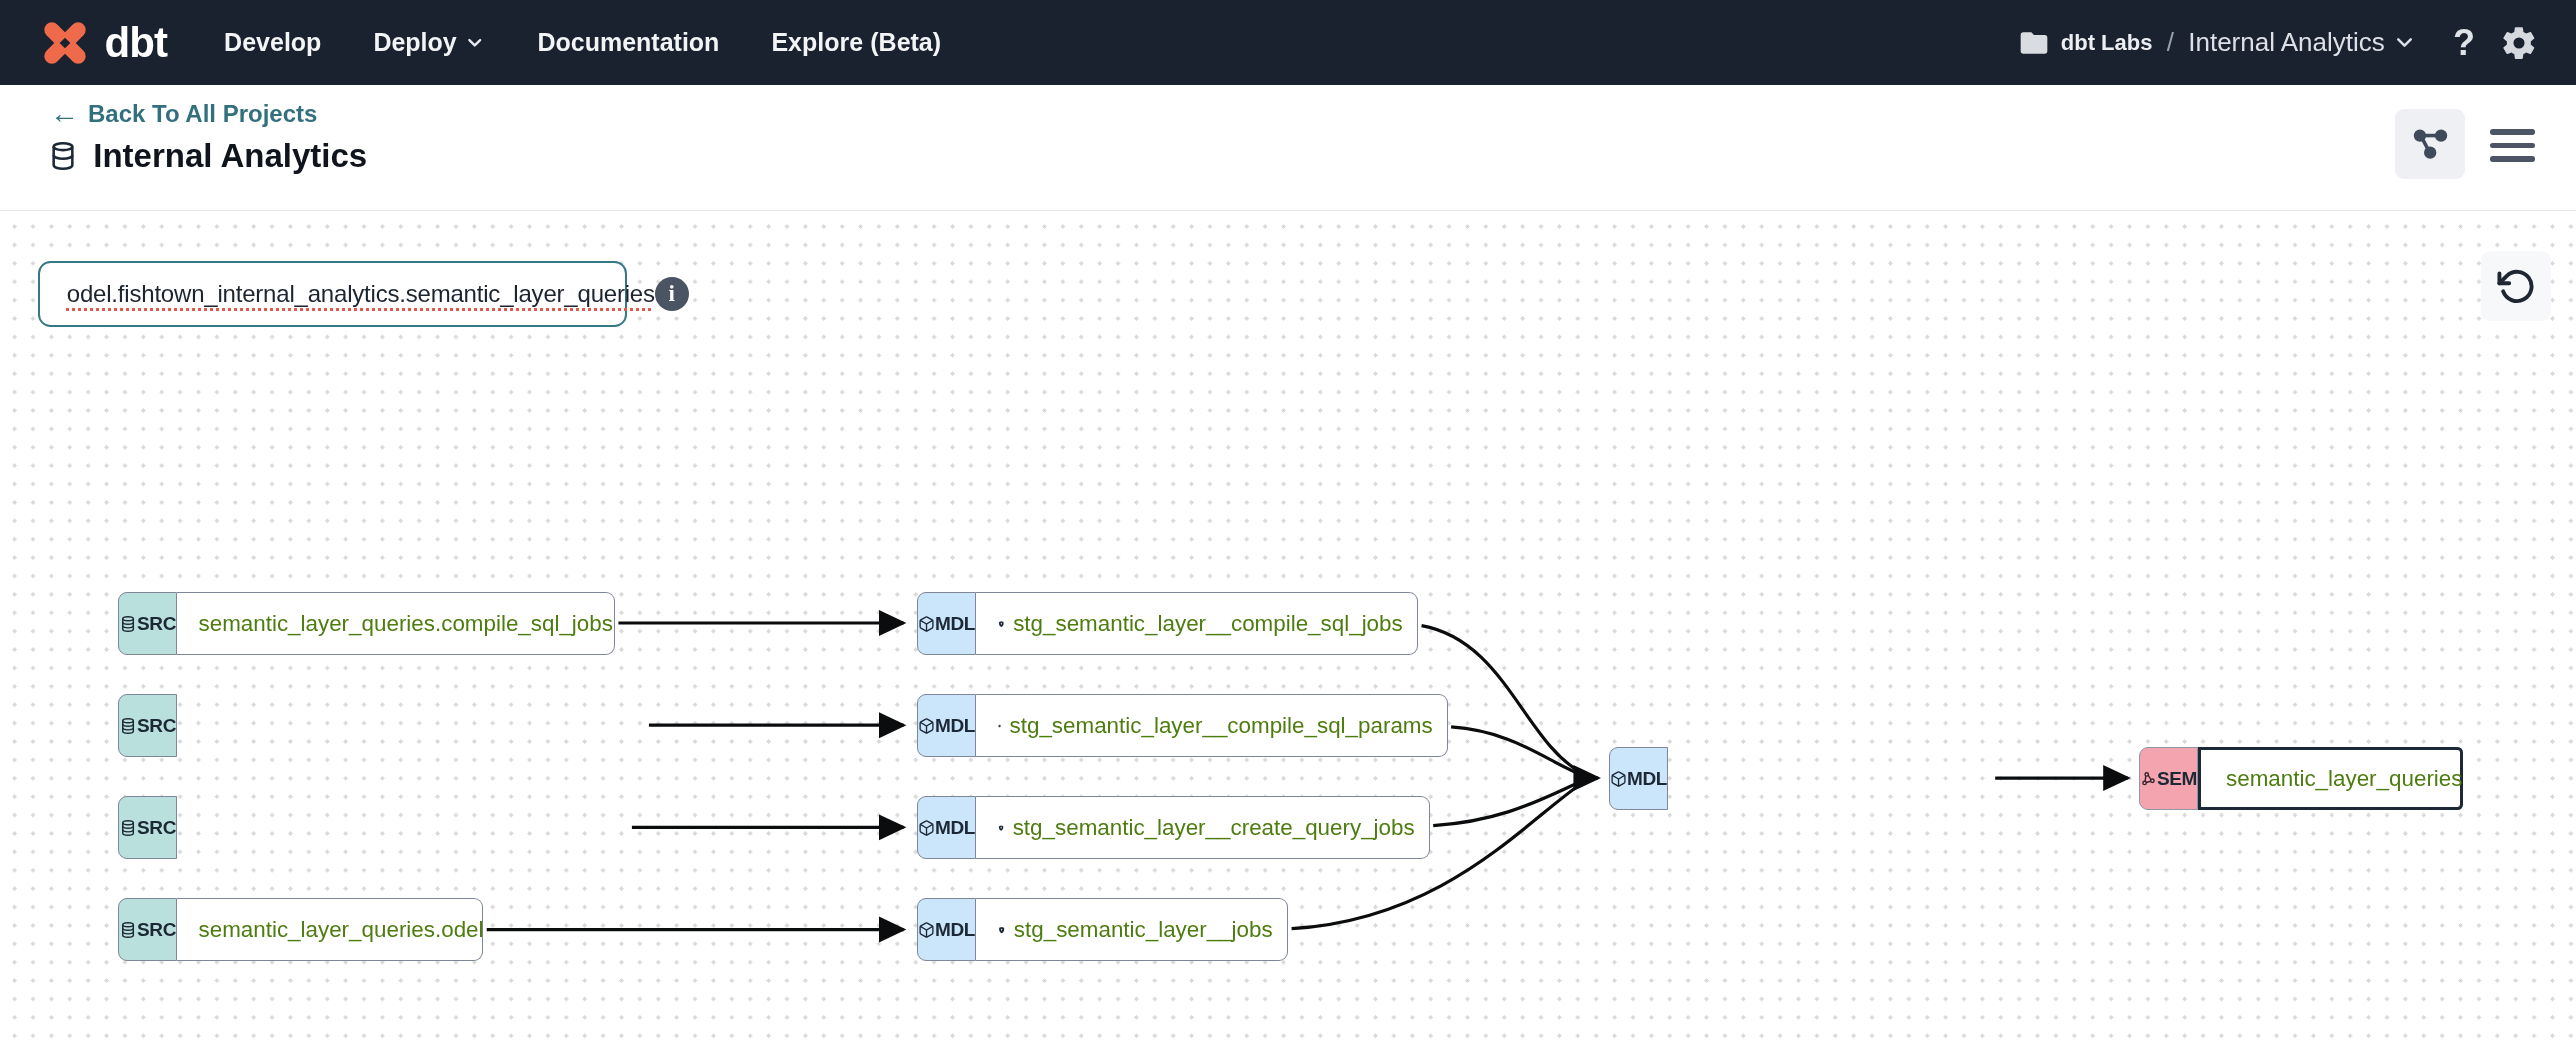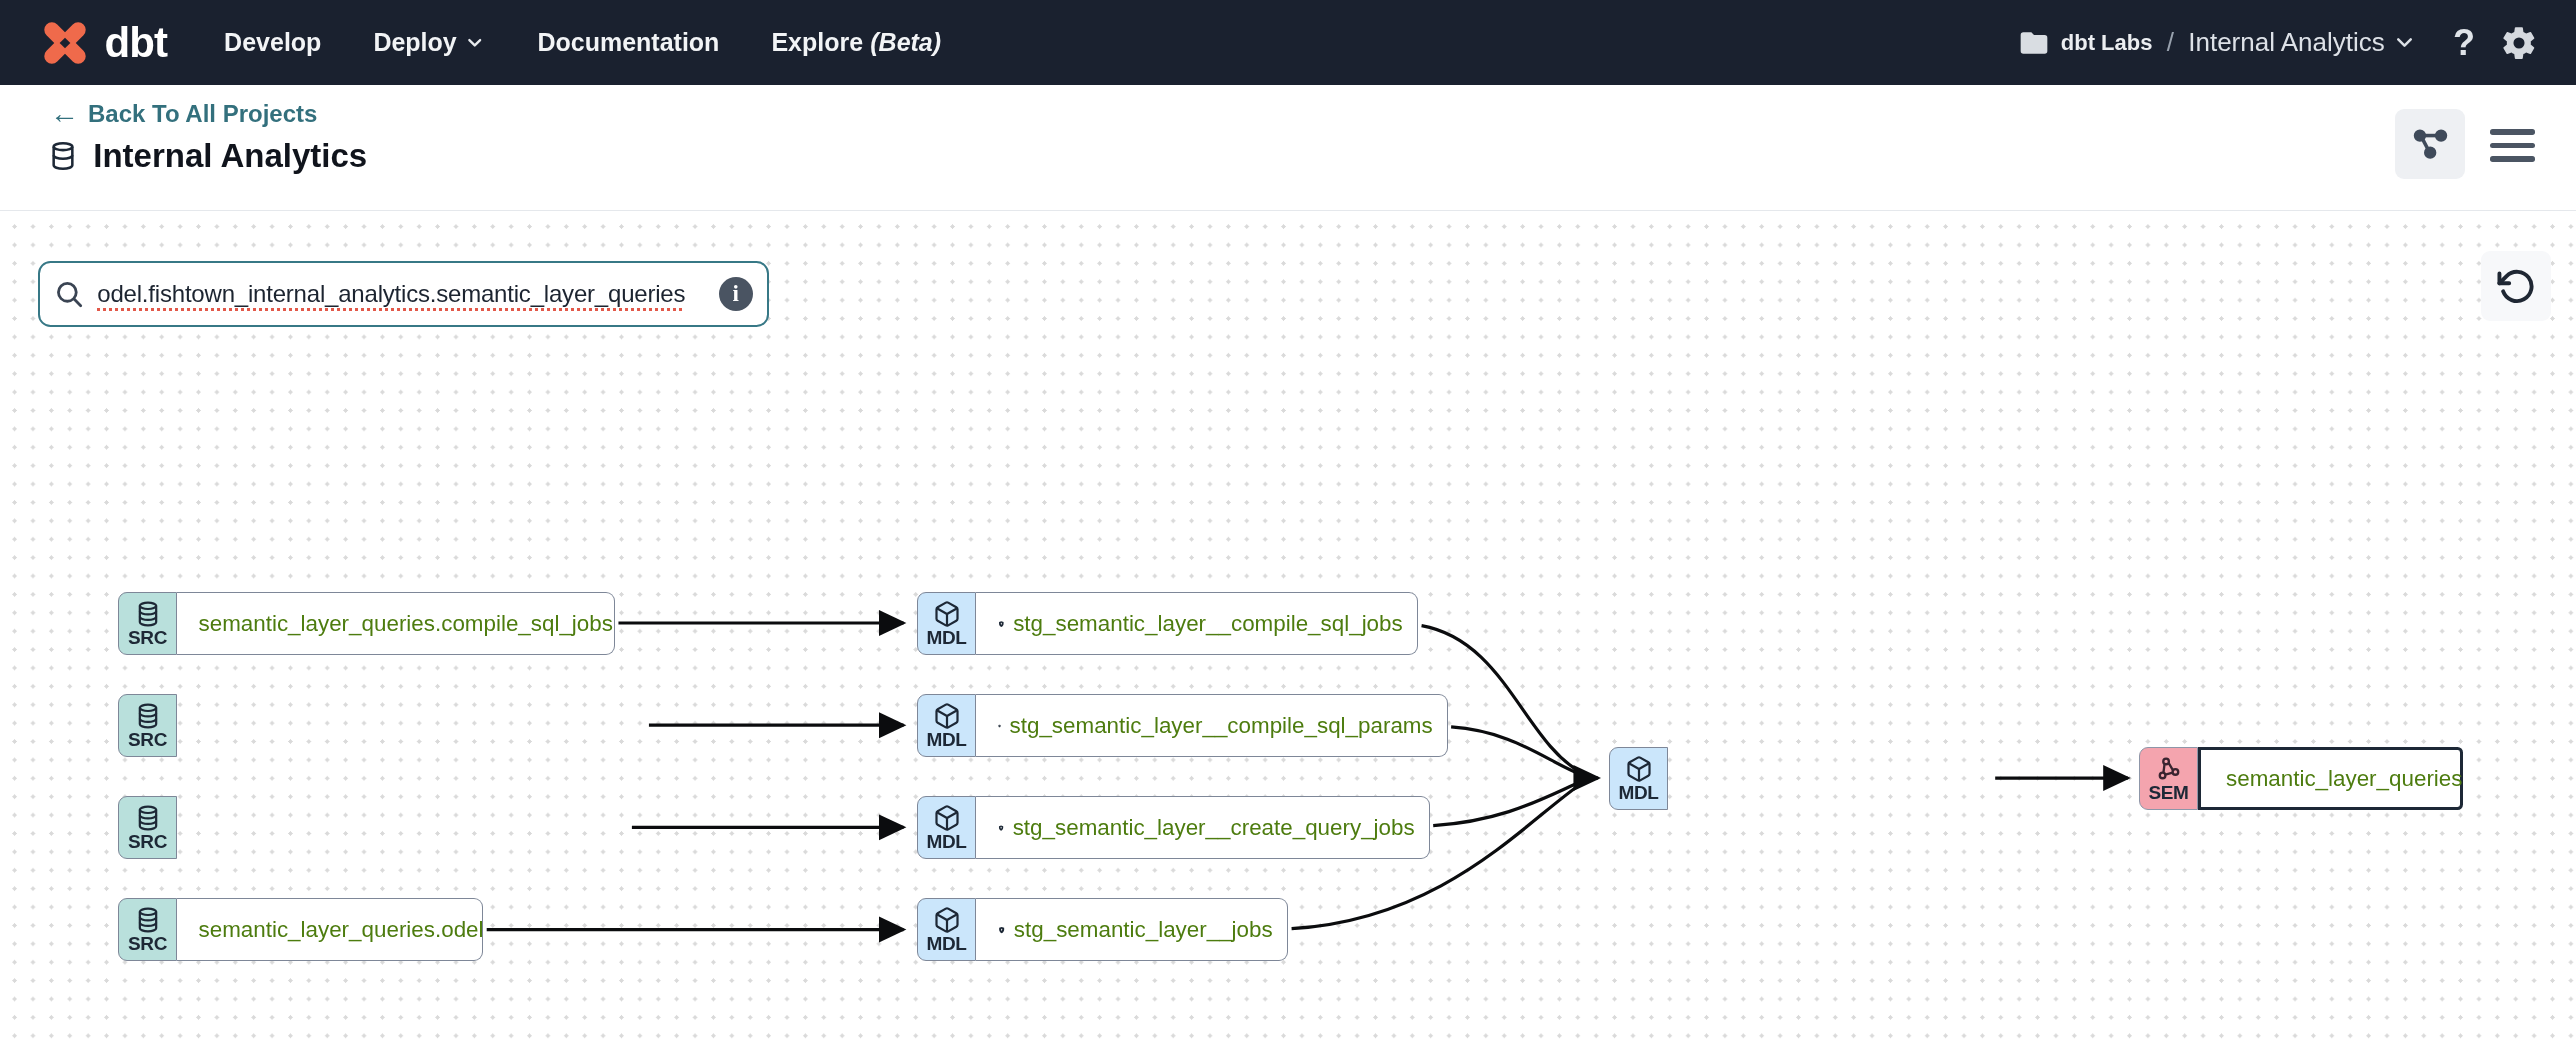--- a/index.html
+++ b/index.html
@@ -8,21 +8,21 @@
 
   
   .nav{position:absolute;top:0;left:0;width:100%;height:85px;background:#1a212f;
        display:flex;align-items:center;padding:16px 38px;box-sizing:border-box;z-index:10;}
   .logo{display:flex;align-items:center;gap:12.5px;margin-right:57px;}
   .logo-mark{width:54px;height:54px;}
   .brand{color:#ffffff;font-size:42px;font-weight:700;letter-spacing:-0.9px;}
   .nav-items{display:flex;align-items:center;gap:52px;}
   .nav-item{display:flex;align-items:center;gap:7.2px;color:#f2f4f6;font-size:25px;
             font-weight:600;cursor:pointer;}
-  .nav-item .suffix{font-style:italic;font-weight:600;}
+  .nav-item .suffix{font-weight:600;}
   .nav-right{margin-left:auto;display:flex;align-items:center;}
   .crumb{display:flex;align-items:center;cursor:pointer;}
   .crumb .org{color:#eceef1;font-size:22px;font-weight:700;margin-left:10.8px;}
   .crumb .sep{color:#98a1ad;font-size:26px;margin:0 14.3px;font-weight:400;}
   .crumb .proj{color:#dde1e7;font-size:26px;font-weight:400;margin-right:7.2px;}
   .help-glyph{color:#dfe3e8;font-size:36px;font-weight:700;margin-left:36px;cursor:pointer;}
   .gear{margin-left:25px;cursor:pointer;display:flex;}
 
   
   .subheader{position:absolute;top:85px;left:0;width:100%;height:126px;background:#ffffff;
@@ -35,37 +35,37 @@
   .lineage-btn{position:absolute;right:111px;top:24px;width:70px;height:70px;background:#eef0f3;
                border-radius:9px;display:flex;align-items:center;justify-content:center;cursor:pointer;}
   .menu-btn{position:absolute;right:41px;top:32px;width:45px;height:57px;cursor:pointer;
             display:flex;flex-direction:column;justify-content:center;gap:8px;}
   .menu-btn span{display:block;height:5.4px;border-radius:2.7px;background:#4b5563;}
 
   
   .canvas{position:absolute;top:212px;left:0;width:100%;height:834px;background:#ffffff;
           background-image:radial-gradient(#dadada 2.1px,transparent 2.1px);
           background-size:18.4px 18.4px;background-position:5.4px 5.4px;}
-  .search-box{position:absolute;left:38px;top:49px;width:731px;height:66px;background:#fff;
+  .search-box{position:absolute;left:38px;top:49px;width:589px;height:66px;background:#fff;
               border:2.7px solid #377886;border-radius:12.5px;display:flex;align-items:center;
               padding:0 14.3px;box-sizing:border-box;z-index:5;}
   .search-value{margin-left:12.5px;font-size:24px;color:#1c2430;white-space:nowrap;letter-spacing:-0.2px;
                 text-decoration:underline dotted #e25849;text-decoration-thickness:2.7px;text-underline-offset:6.3px;}
   .info-badge{margin-left:auto;width:34px;height:34px;border-radius:50%;background:#4a5462;color:#fff;
               display:flex;align-items:center;justify-content:center;
               font-family:"Liberation Serif",serif;font-size:23px;font-weight:700;cursor:pointer;flex:0 0 34px;}
   .reset-btn{position:absolute;right:25px;top:39px;width:70px;height:70px;background:#f7f8fa;
              border-radius:9px;display:flex;align-items:center;justify-content:center;cursor:pointer;z-index:5;}
 
   
   #edges-layer{position:absolute;top:0;left:0;width:2576px;height:1047px;z-index:1;pointer-events:none;}
   #nodes-layer{position:absolute;top:0;left:0;width:100%;height:100%;z-index:2;}
   .node{position:absolute;display:flex;cursor:pointer;}
   .node .badge{flex:0 0 59px;width:59px;border:1.8px solid #7e8798;border-radius:9px 0 0 9px;
-               display:flex;flex-direction:column;align-items:center;justify-content:center;gap:0;
+               display:flex;flex-direction:row;align-items:center;justify-content:center;gap:0;
                box-sizing:border-box;}
   .node .body{flex:1;background:#fff;border:1.8px solid #7e8798;border-left:none;
               border-radius:0 9px 9px 0;display:flex;align-items:center;
               padding:0 14.3px 0 21.5px;box-sizing:border-box;gap:9px;min-width:0;}
   .badge-label{font-size:19px;font-weight:600;color:#1d2836;letter-spacing:-0.4px;line-height:1;margin-top:0.9px;}
   .node-label{font-size:22.4px;color:#4d7c0f;white-space:nowrap;}
   .node.sem .body{border:3.6px solid #1d2836;border-left:3.6px solid #1d2836;border-radius:0 5.4px 5.4px 0;
                   padding-left:25px;text-align:right;}
   .node.sem .badge{border-color:#8d96a8;}
 </style>

